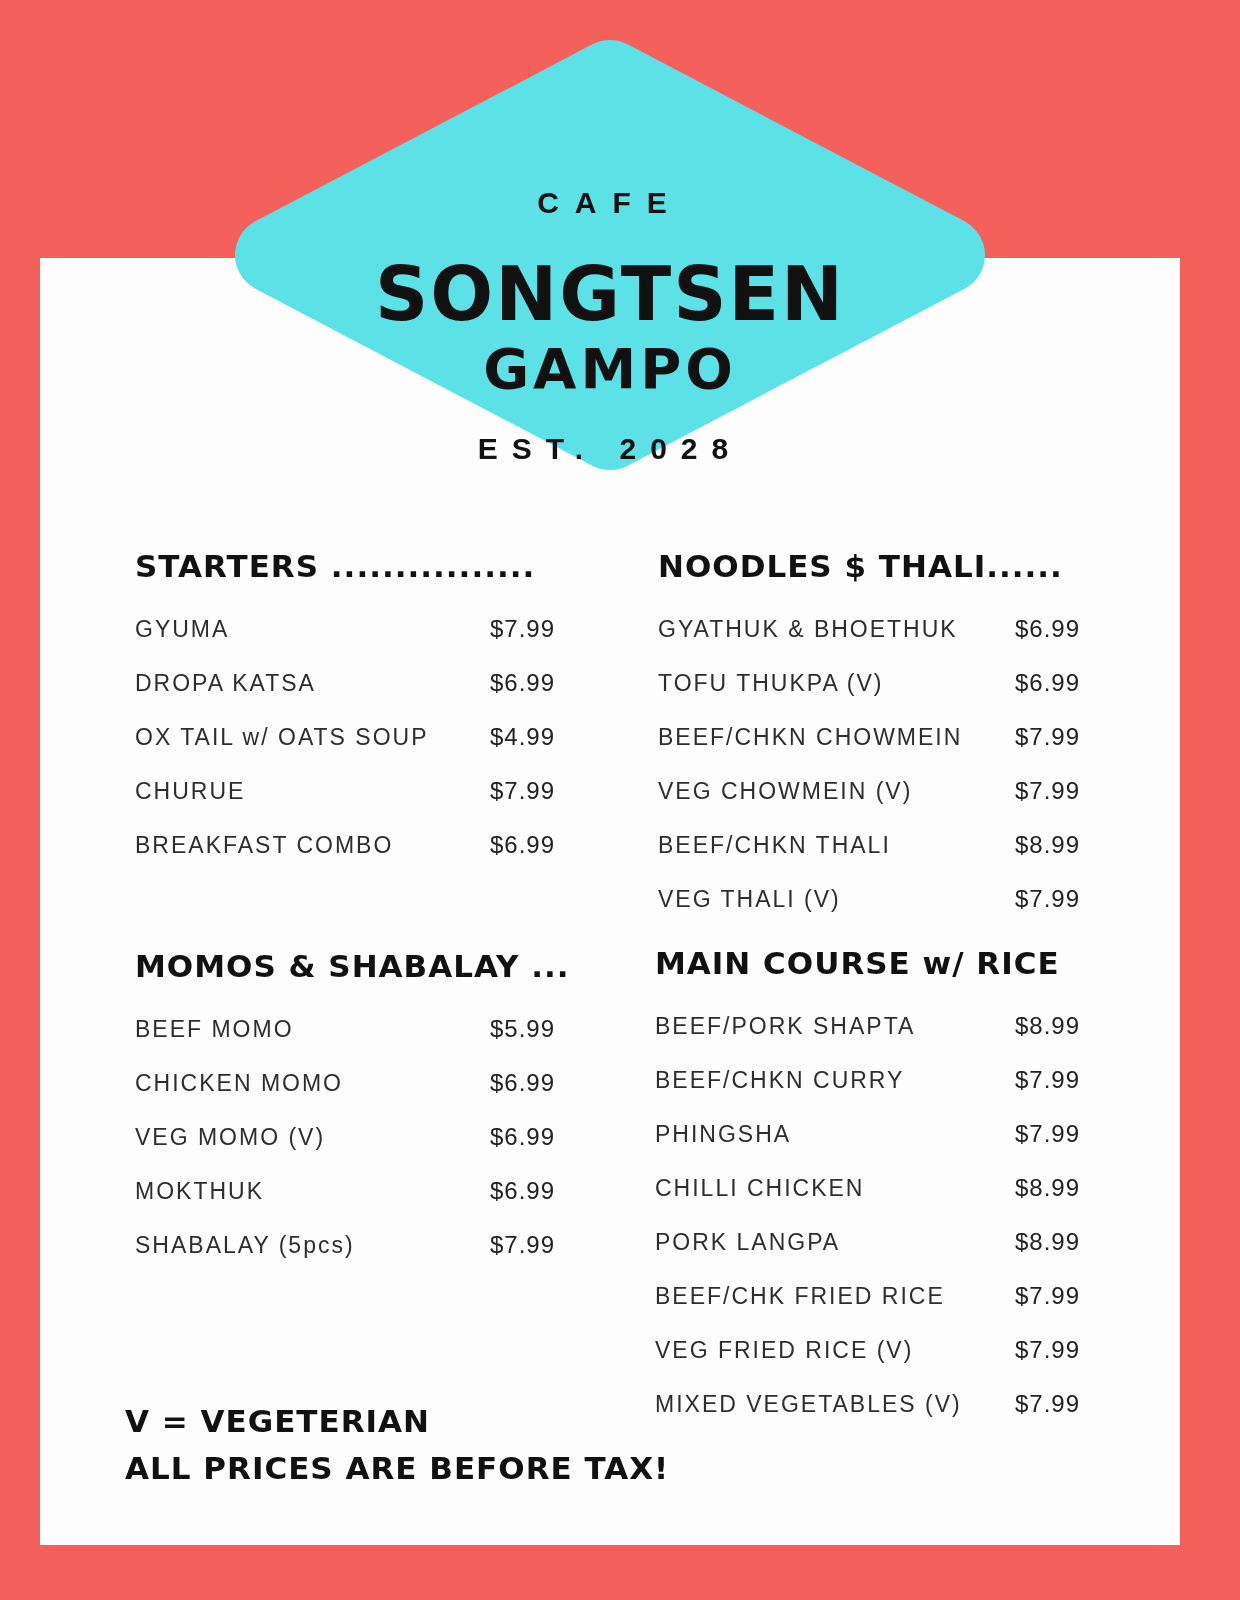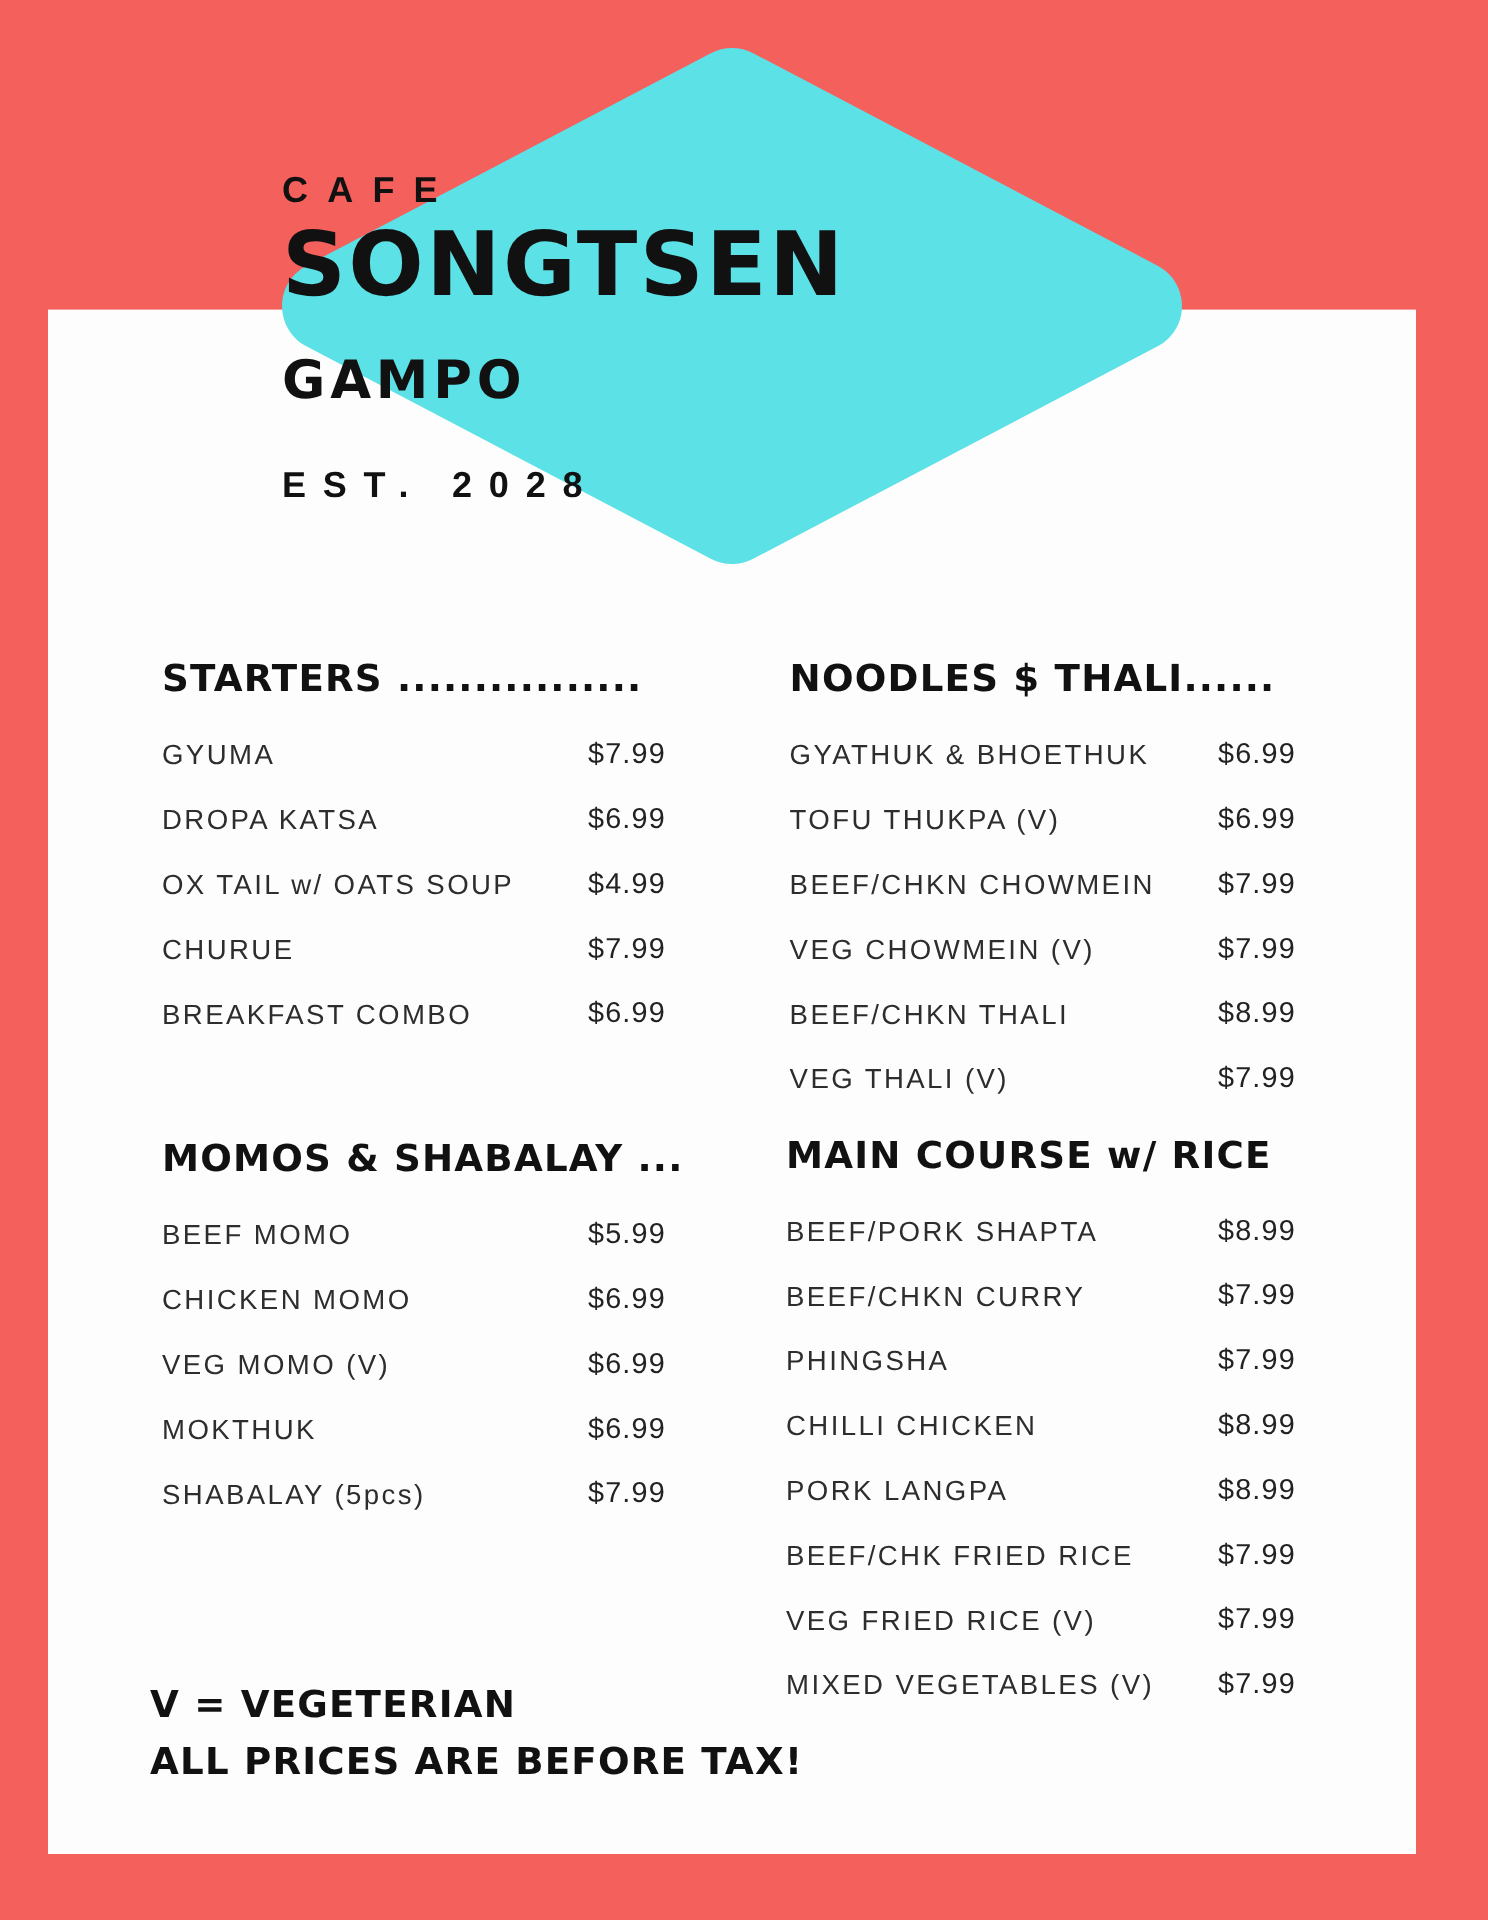--- a/index.html
+++ b/index.html
@@ -23,38 +23,40 @@
     position: absolute;
     left: 235px;
     top: 40px;
     width: 750px;
     height: 430px;
   }
   .header-text {
     position: absolute;
     left: 235px;
     width: 750px;
+    text-align: center;
     color: #111;
+    margin-top: 44px;
   }
   .cafe-label {
     top: 142px;
     font-size: 30px;
     font-weight: bold;
     letter-spacing: 16px;
   }
   .cafe-name {
-    top: 178px;
+    top: 207px;
     font-size: 74px;
     font-weight: 800;
     font-family: "DejaVu Sans", sans-serif;
     letter-spacing: 2px;
   }
   .cafe-subname {
     top: 292px;
-    font-size: 44px;
+    font-size: 56px;
     font-weight: 800;
     font-family: "DejaVu Sans", sans-serif;
     letter-spacing: 4px;
   }
   .cafe-est {
     top: 388px;
     font-size: 30px;
     font-weight: bold;
     letter-spacing: 14px;
   }

